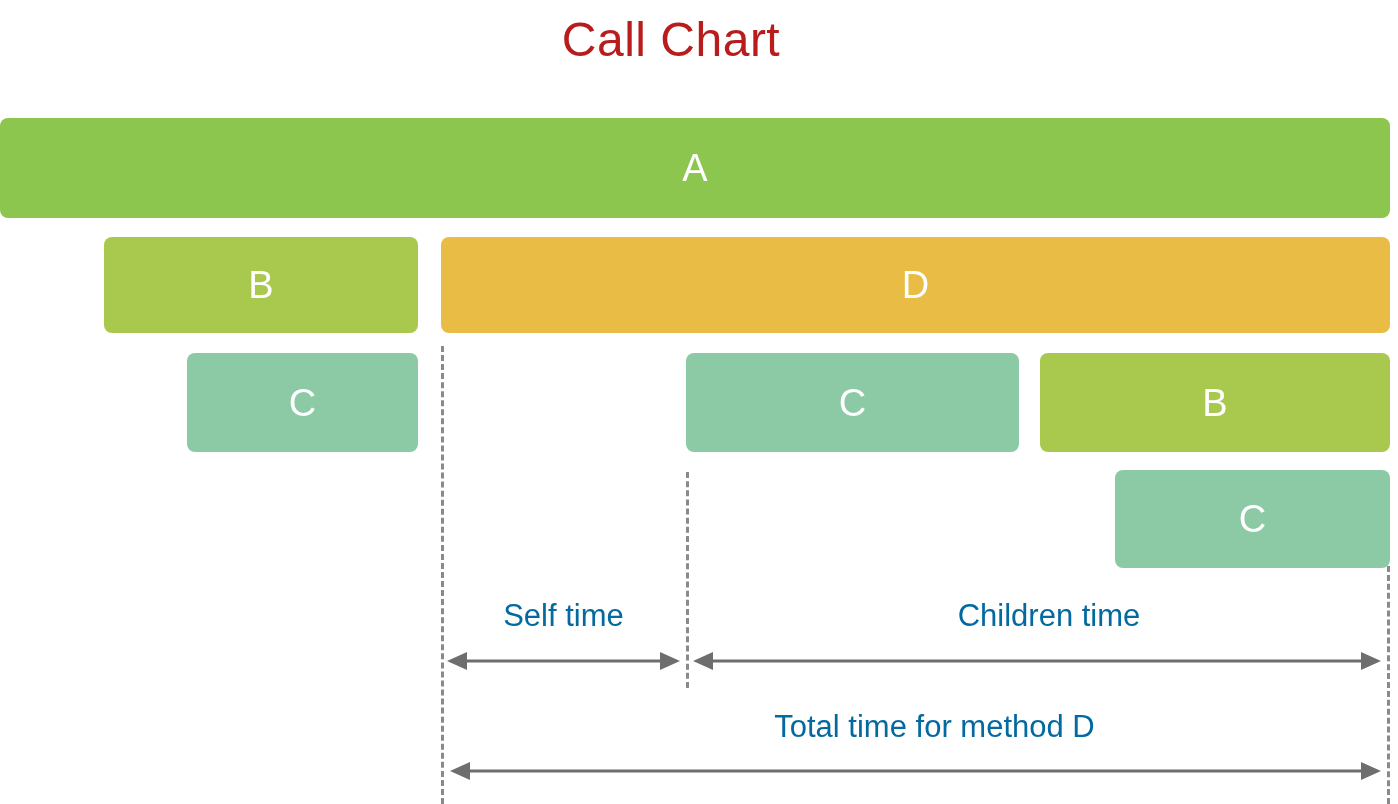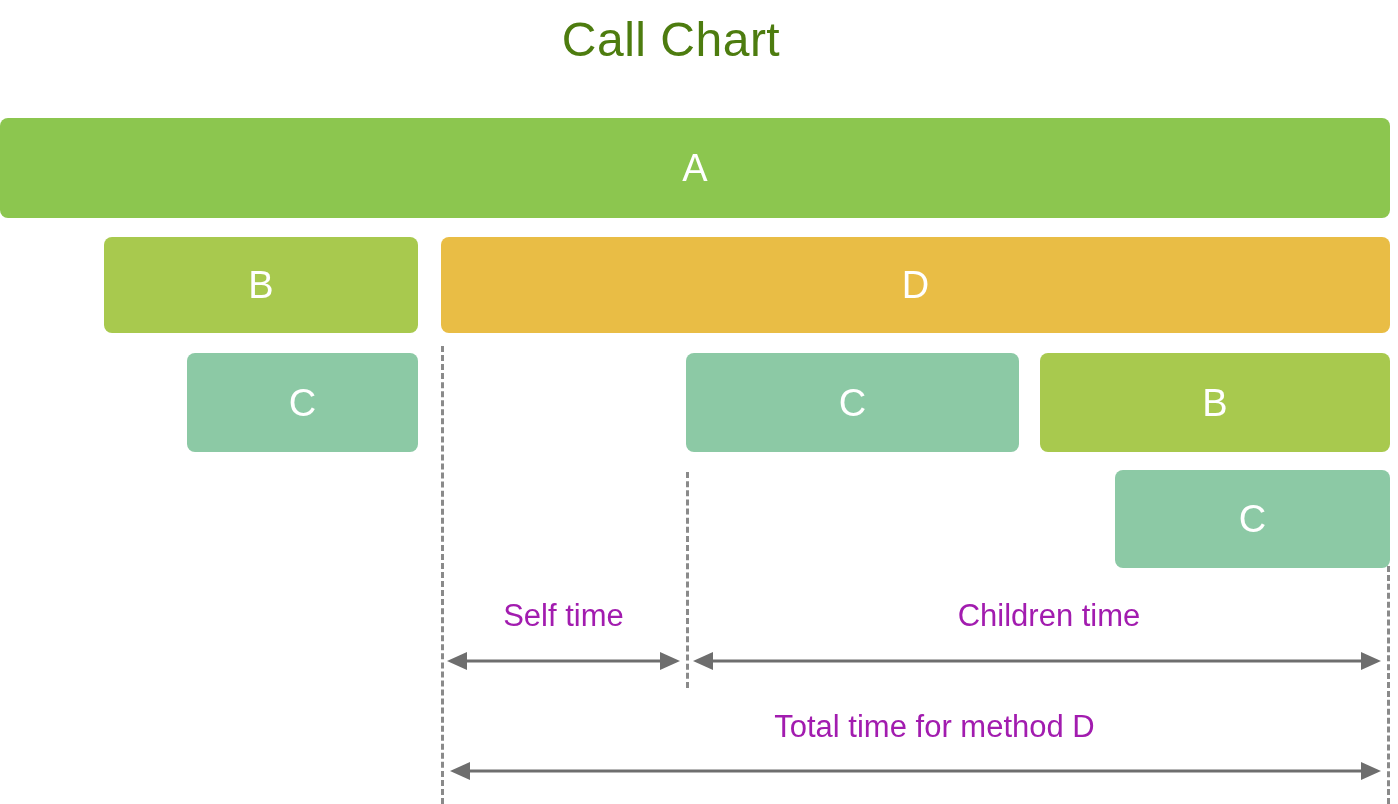--- a/index.html
+++ b/index.html
@@ -21,21 +21,21 @@
 
   
   #chart-title {
     position: absolute;
     left: 0;
     top: 8px;
     width: 1342px;
     text-align: center;
     font-size: 48px;
     font-weight: 400;
-    color: #4d7c0f;
+    color: #b91c1c;
     letter-spacing: 0.5px;
     line-height: 64px;
     white-space: nowrap;
   }
 
   
   .bar {
     position: absolute;
     border-radius: 8px;
     display: flex;
@@ -58,21 +58,21 @@
     border-left: 3px dashed #8a8a8a;
     box-sizing: border-box;
   }
 
   
   .measure-label {
     position: absolute;
     text-align: center;
     font-size: 31px;
     font-weight: 400;
-    color: #a21caf;
+    color: #0369a1;
     line-height: 40px;
     white-space: nowrap;
   }
   .measure-arrow {
     position: absolute;
     height: 26px;
   }
   .measure-arrow svg {
     display: block;
     width: 100%;

